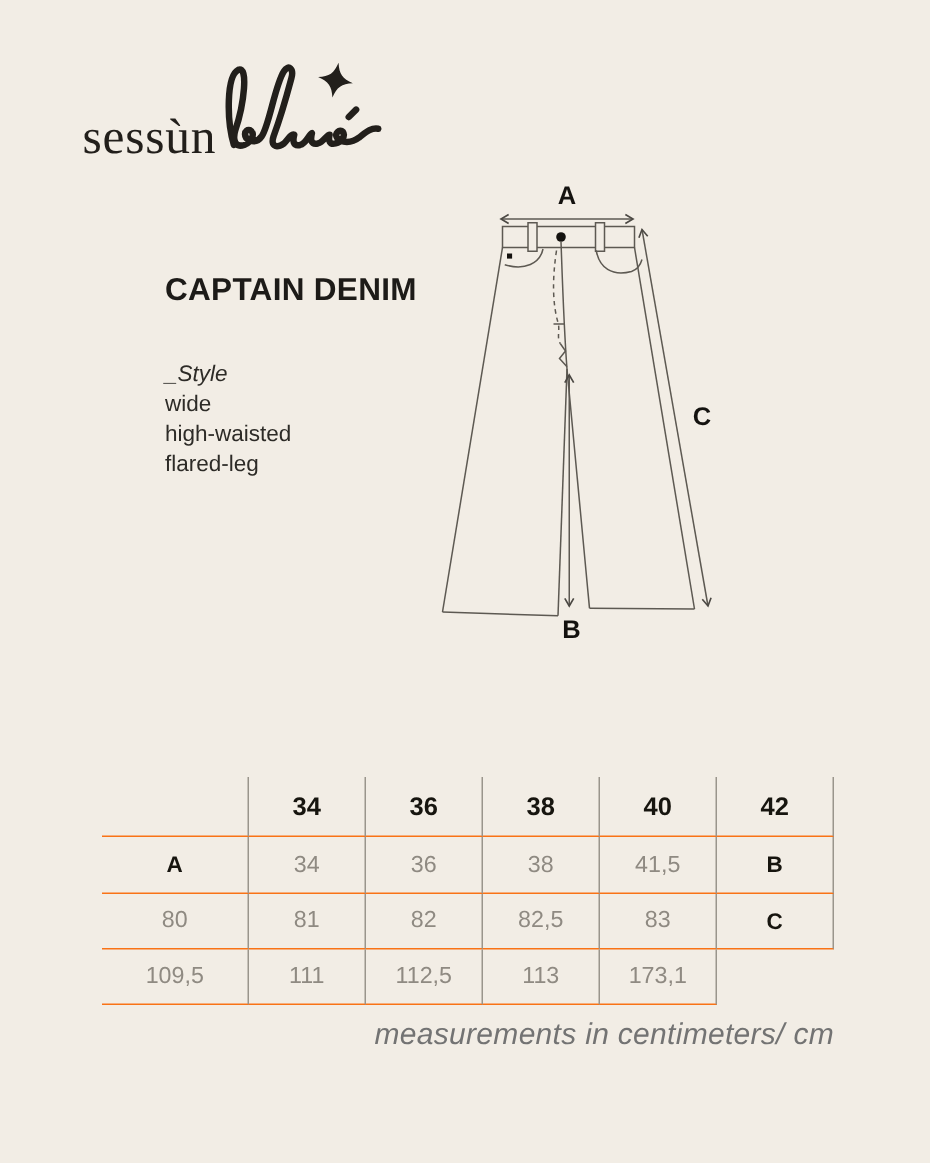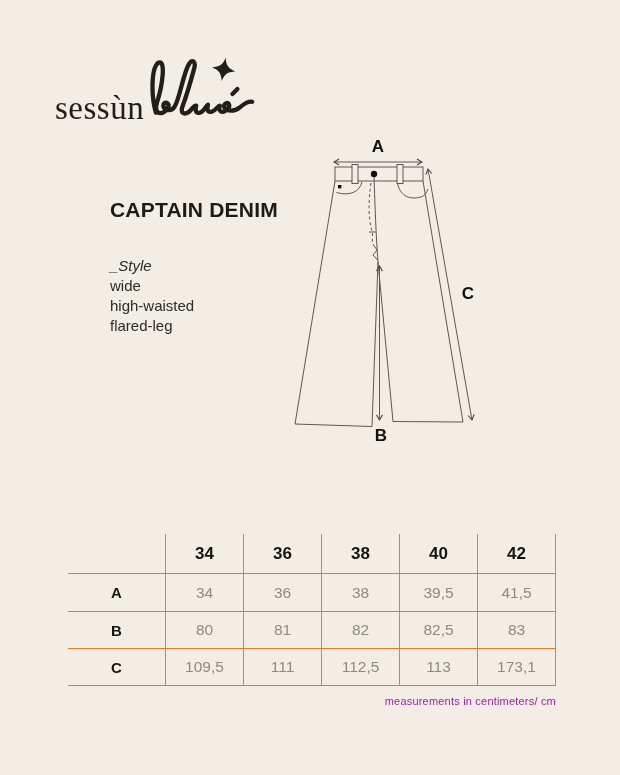--- a/index.html
+++ b/index.html
@@ -2,21 +2,21 @@
 <html><head>
 <meta charset="utf-8">
 <style>
   html,body{margin:0;padding:0;}
   body{
     width:620px;height:775px;
     background:#f2ede5;
     font-family:"Liberation Sans","DejaVu Sans",sans-serif;
     position:relative;
   }
-  .page{position:absolute;left:0;top:16px;width:620px;height:730px;background:#f2ede5;overflow:hidden;}
+  .page{position:absolute;left:0;top:0;width:620px;height:730px;background:#f2ede5;overflow:hidden;}
 
   
   .brand{
     position:absolute;left:55px;top:76px;
     font-family:"Liberation Serif","DejaVu Serif",serif;
     font-size:33px;line-height:1;color:#221f1b;letter-spacing:.5px;
   }
   .script{position:absolute;left:150px;top:34px;width:110px;height:85px;}
   .script .stroke{stroke:#221f1b;fill:none;stroke-width:4.4;stroke-linecap:round;stroke-linejoin:round;}
   .script .fill{fill:#221f1b;stroke:none;}
@@ -46,21 +46,21 @@
     border-bottom:1px solid #f97316;
     display:flex;align-items:center;justify-content:center;
   }
   .cell.head{font-weight:bold;font-size:17px;color:#17150f;}
   .cell.rowlabel{font-weight:bold;font-size:15px;color:#17150f;}
   .cell.val{font-size:15.5px;color:#8f8a82;}
 
   
   .footnote{
     position:absolute;right:64px;top:679px;
-    font-size:11px;color:#a21caf;letter-spacing:.2px;
+    font-size:20px;font-style:italic;color:#737373;letter-spacing:.2px;
   }
 </style>
 </head>
 <body>
 
 <div class="page">
 
   <header>
     <span class="brand">sessùn</span>
     <svg class="script" viewBox="0 0 112 85" role="img" aria-label="blue">
@@ -131,21 +131,20 @@
     <div class="cell head">34</div>
     <div class="cell head">36</div>
     <div class="cell head">38</div>
     <div class="cell head">40</div>
     <div class="cell head">42</div>
 
     <div class="cell rowlabel">A</div>
     <div class="cell val">34</div>
     <div class="cell val">36</div>
     <div class="cell val">38</div>
-    <div class="cell val">39,5</div>
     <div class="cell val">41,5</div>
 
     <div class="cell rowlabel">B</div>
     <div class="cell val">80</div>
     <div class="cell val">81</div>
     <div class="cell val">82</div>
     <div class="cell val">82,5</div>
     <div class="cell val">83</div>
 
     <div class="cell rowlabel">C</div>

